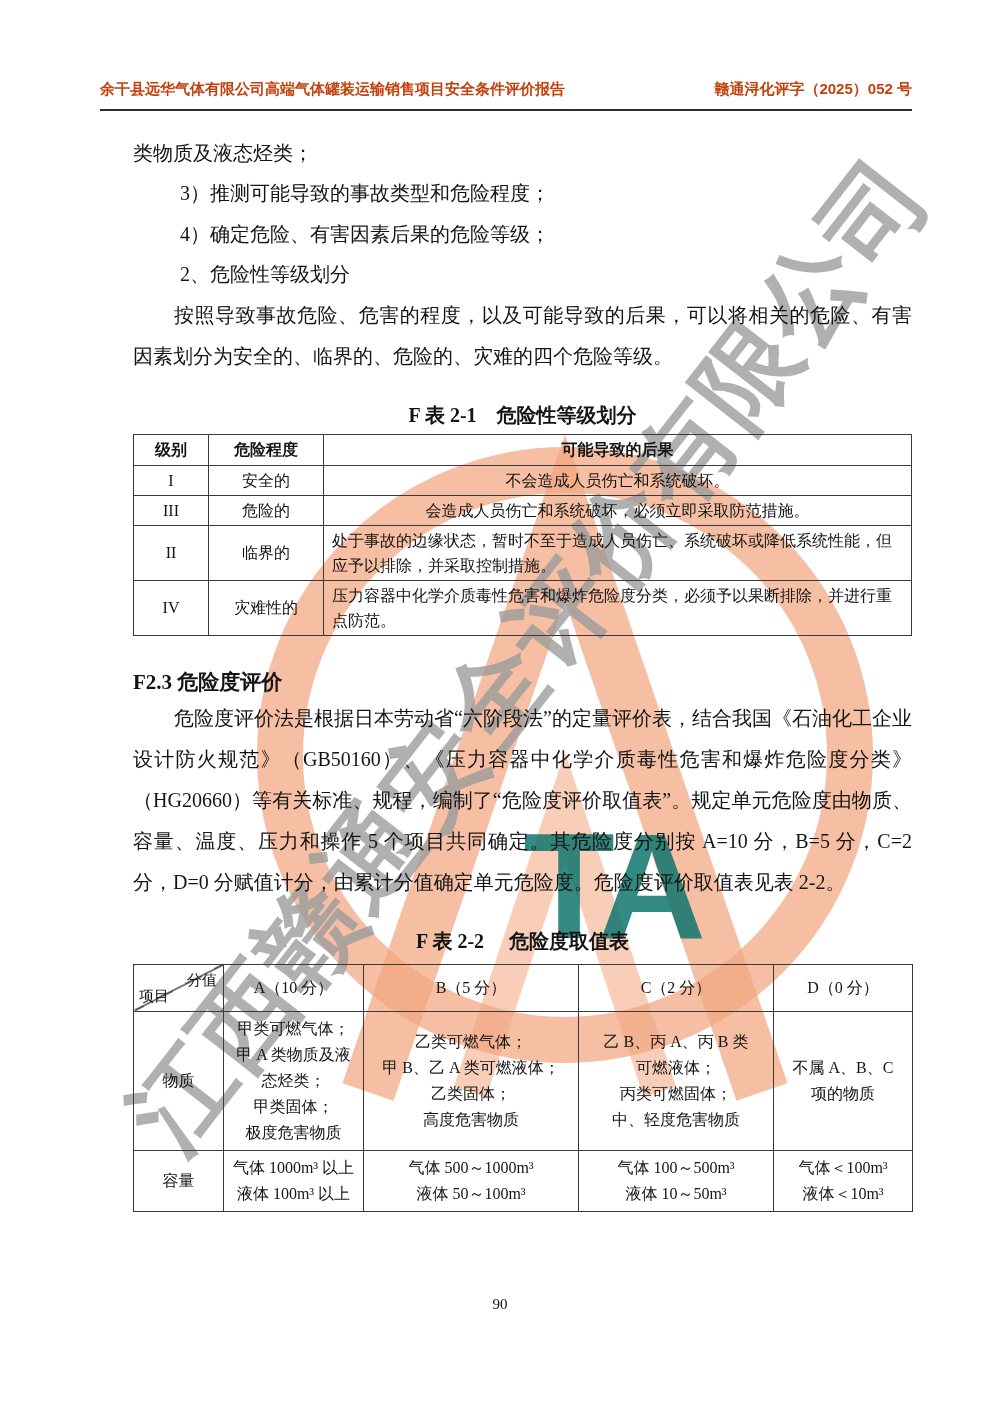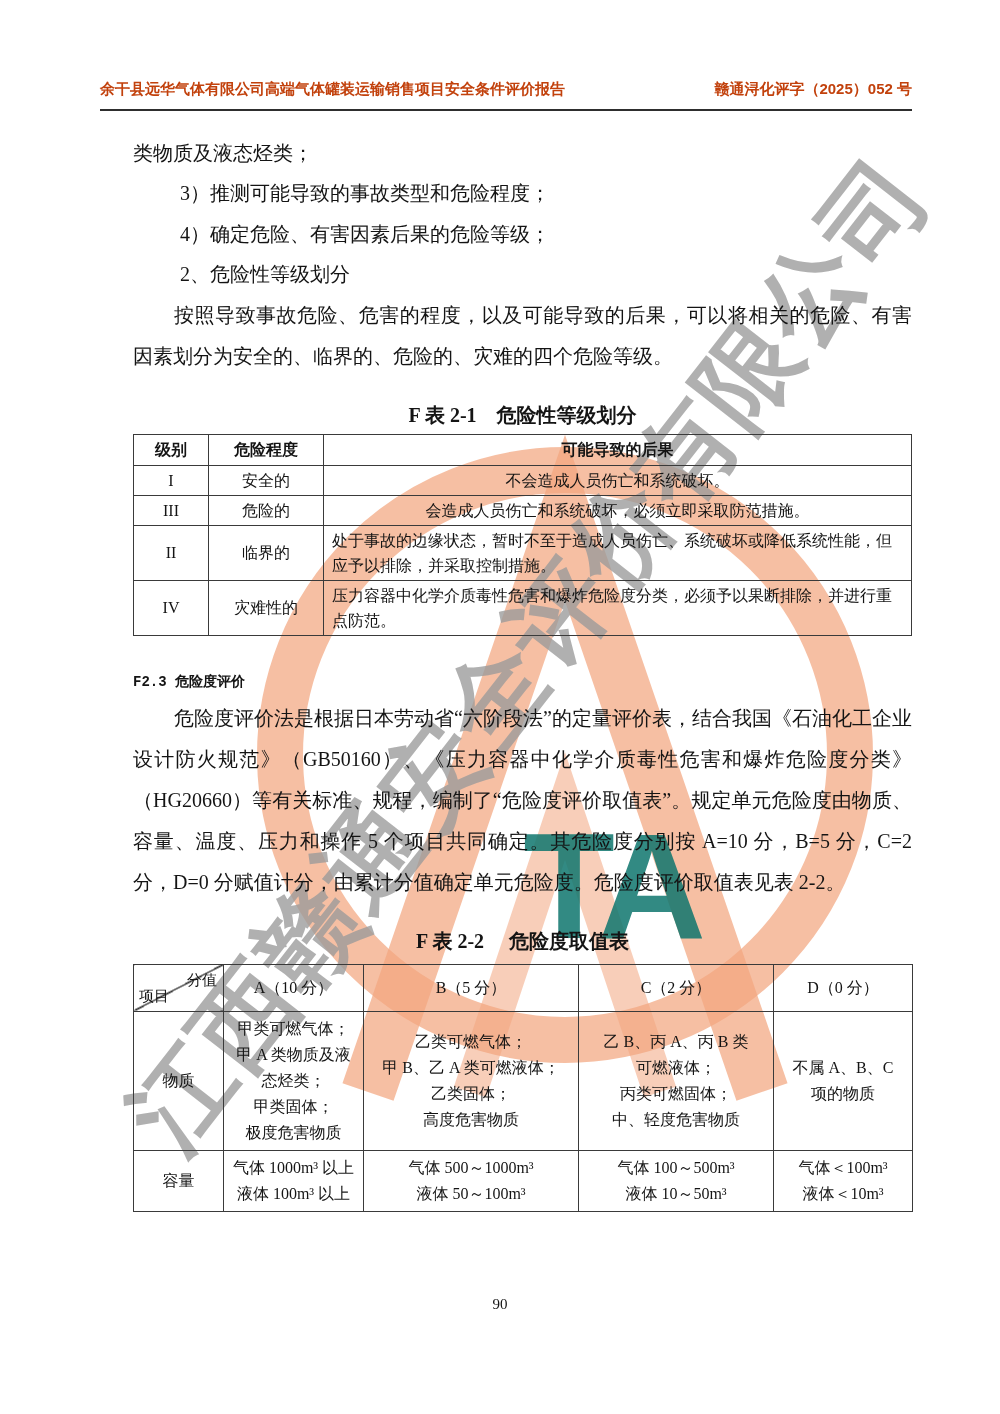--- a/index.html
+++ b/index.html
@@ -29,21 +29,21 @@
     font-weight:700;font-size:15px;color:#c2410c;white-space:nowrap;
   }
   .rule{position:absolute;left:100px;top:109px;width:812px;height:2px;background:#2e2e2e;z-index:1;}
   
   .content{position:absolute;left:133px;top:133px;width:779px;z-index:1;font-size:20px;}
   .content p{margin:0;}
   .intro{line-height:40px;}
   .item{line-height:40.5px;padding-left:47px;}
   .para{line-height:41px;text-align:justify;text-indent:41px;}
   .table-title{text-align:center;font-weight:700;font-size:20px;line-height:30px;margin-top:23px;}
-  .section-heading{font-size:14px;font-weight:700;line-height:32px;margin:30px 0 0 0;font-family:Liberation Mono, monospace;}
+  .section-heading{font-size:21px;font-weight:700;line-height:32px;margin:30px 0 0 0;}
   .para2{margin-top:6px;}
   
   table{width:100%;border-collapse:collapse;table-layout:fixed;background:transparent;border-radius:9px;}
   .t1{margin-top:4px;font-size:16px;}
   .t1 th,.t1 td{border:1.5px solid #3a3a3a;padding:2px 8px;line-height:25px;}
   .t1 th{font-weight:700;text-align:center;height:26px;}
   .t1 td{text-align:center;}
   .t1 td.left{text-align:left;}
   .t2{margin-top:8px;font-size:16px;}
   .t2 th,.t2 td{border:1.5px solid #3a3a3a;padding:4px 6px;line-height:26px;text-align:center;font-weight:400;}

